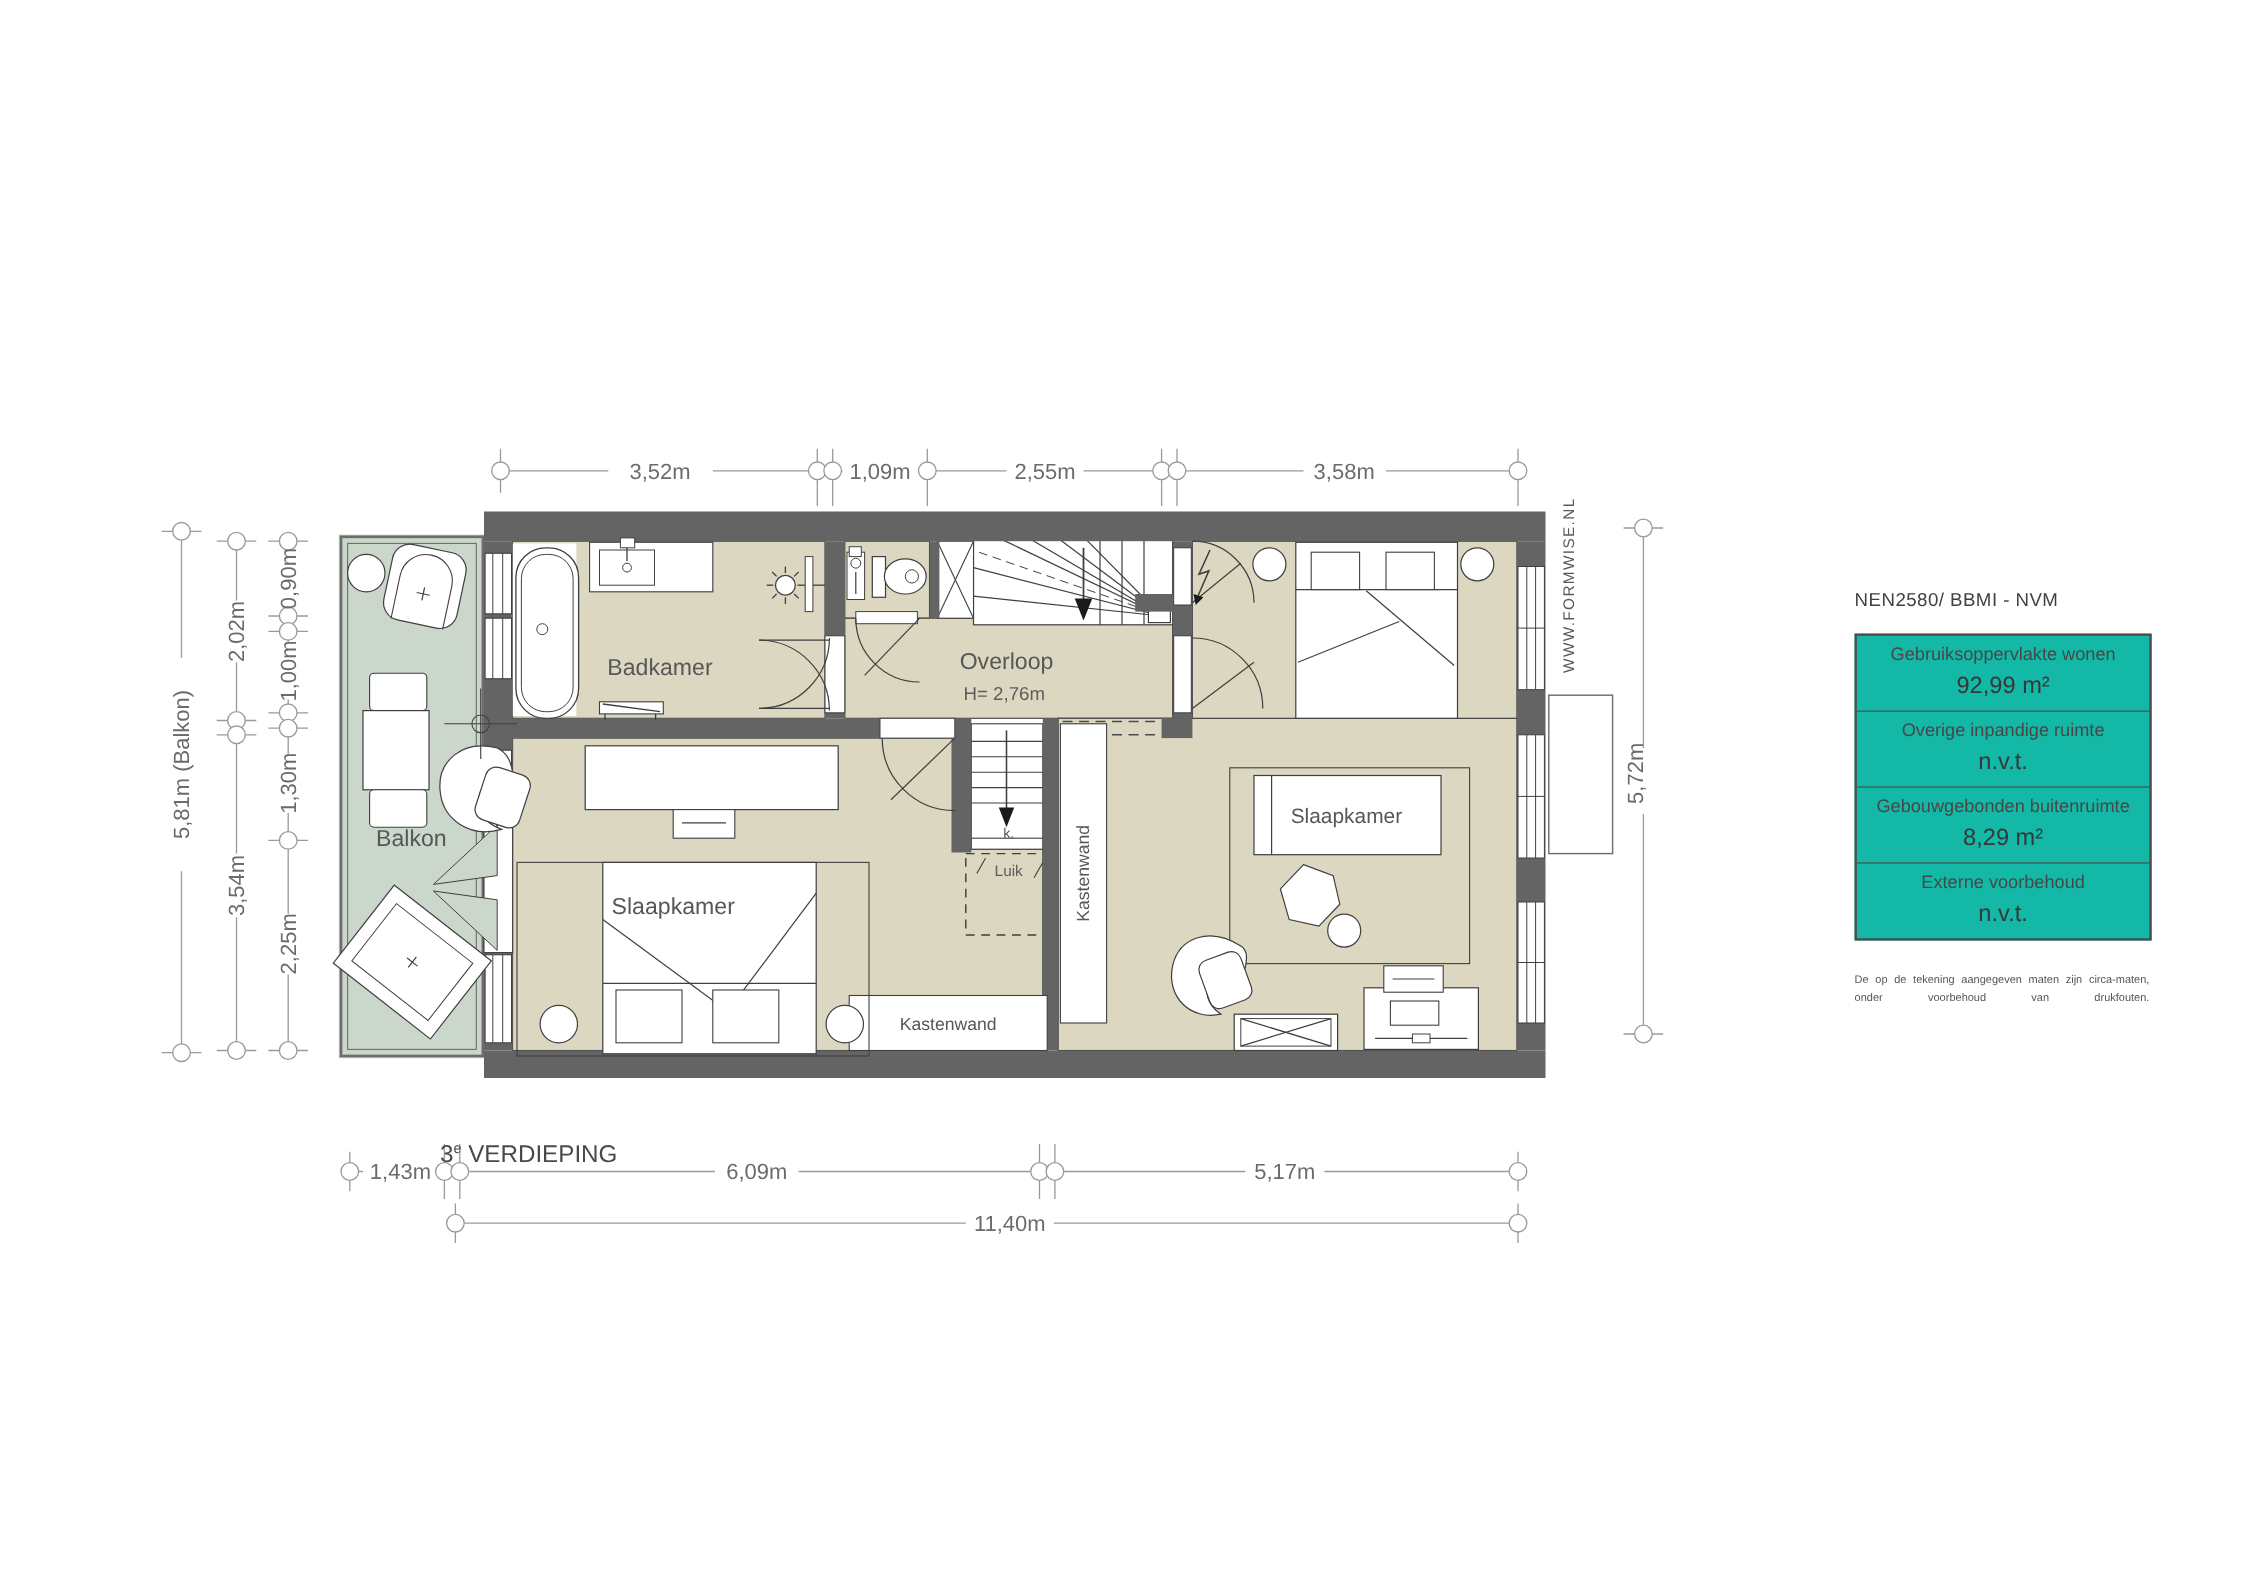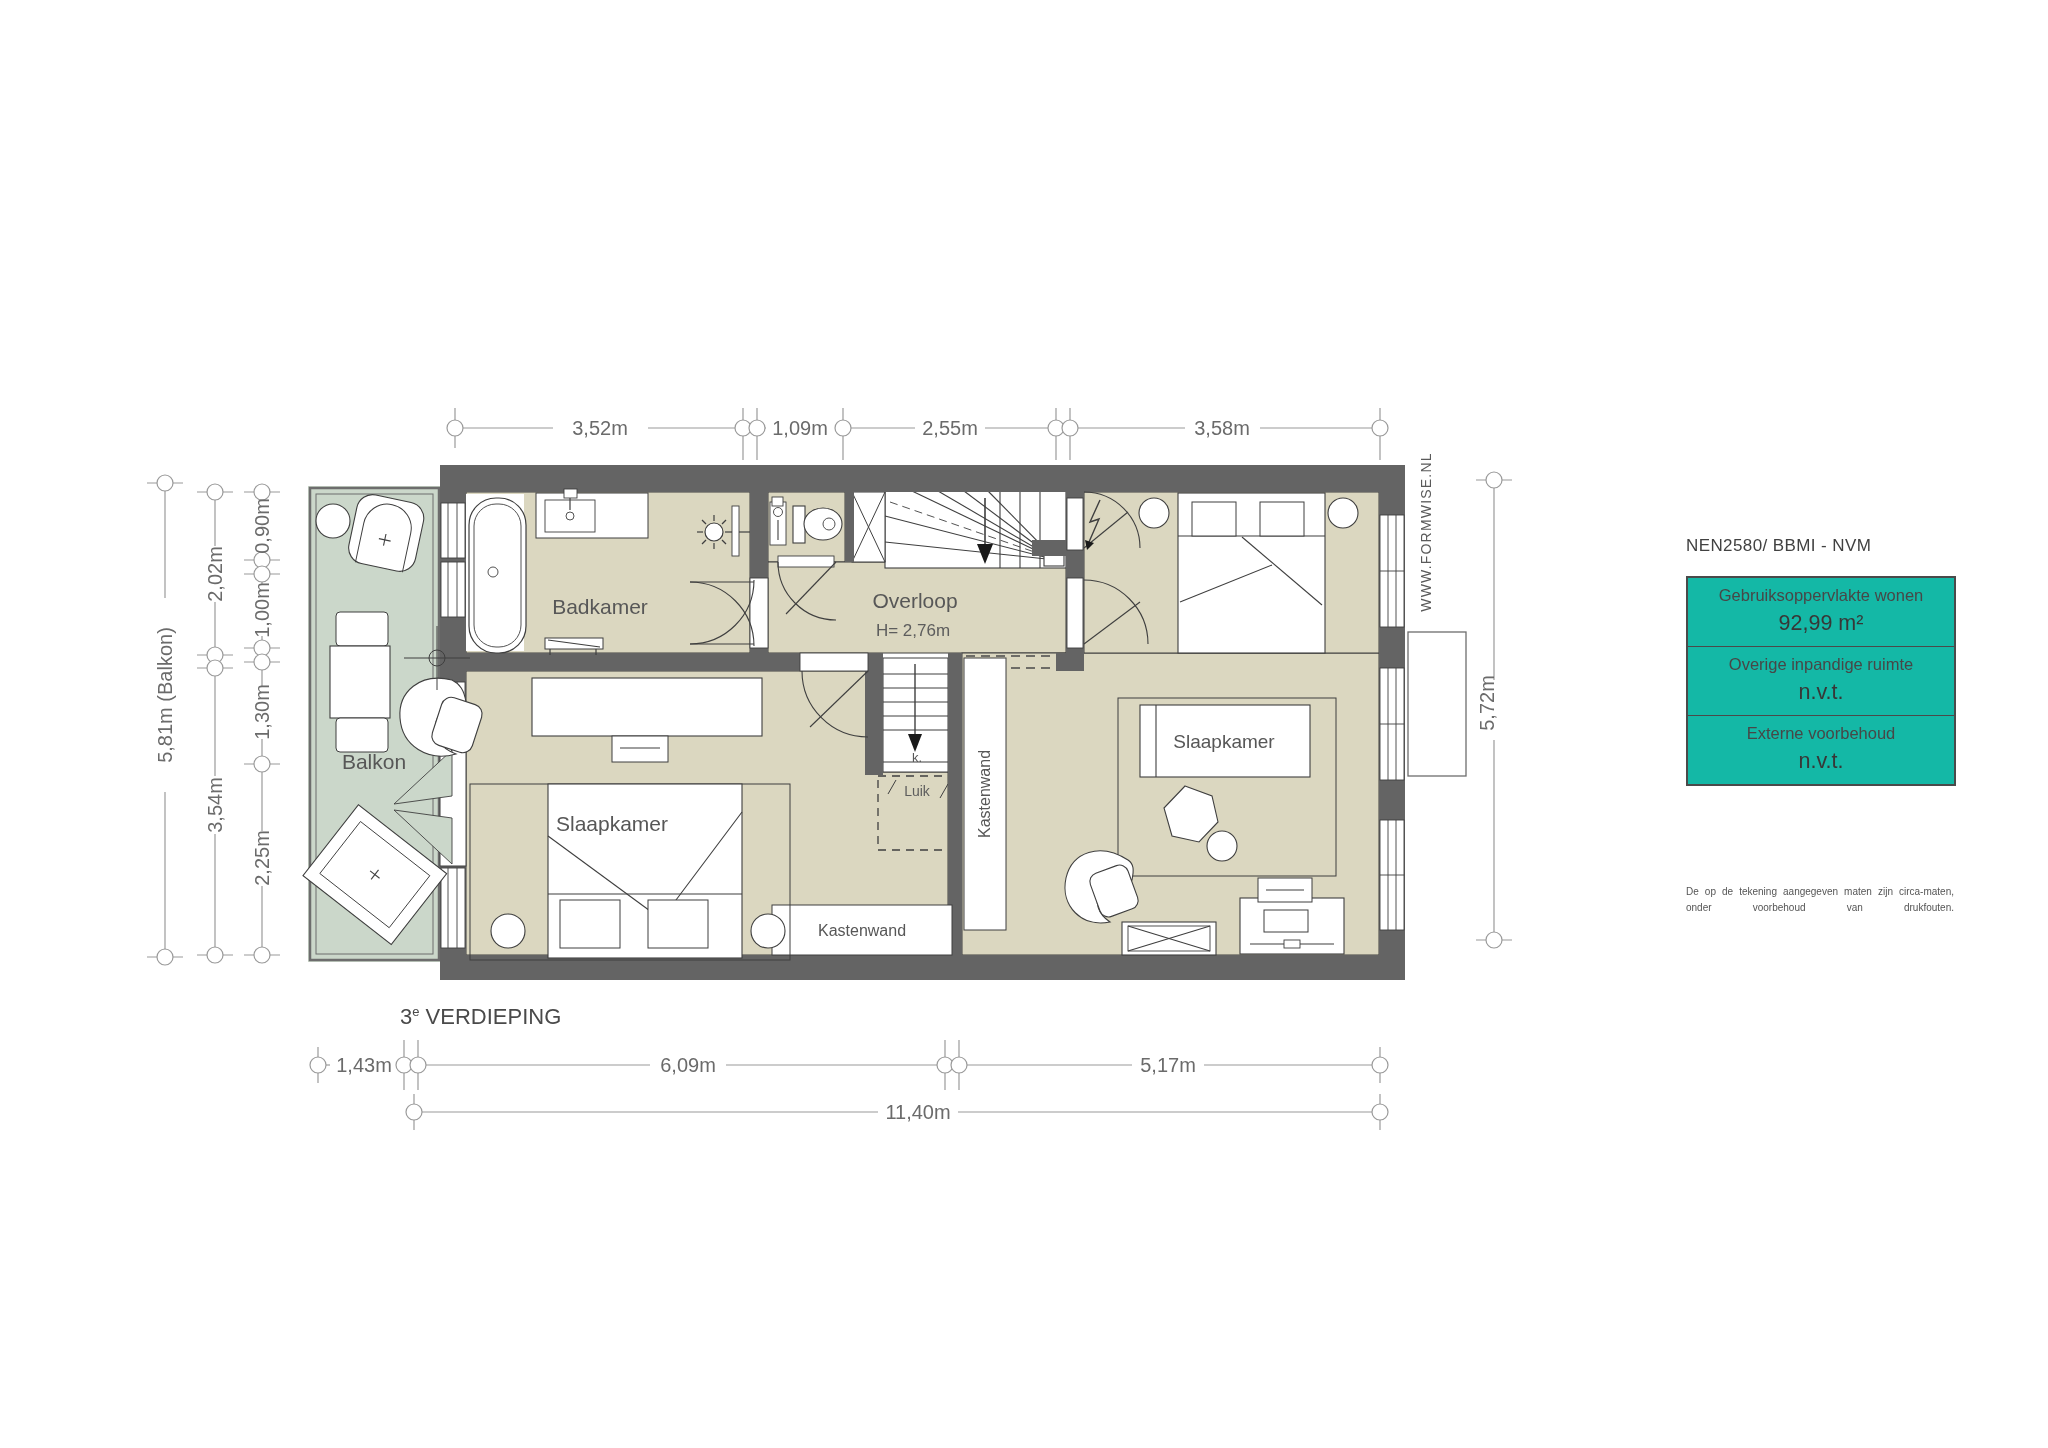--- a/index.html
+++ b/index.html
@@ -15,21 +15,21 @@
   
   #panel-title{left:1686px;top:536px;width:270px;font-size:17px;color:#414141;
       letter-spacing:.4px;white-space:nowrap;}
   #panel-table{left:1686px;top:576px;width:266px;border:2px solid #4a4a4a;background:#14b8a6;}
   .prow{border-top:1.5px solid #4a4a4a;padding:8px 2px 10px 2px;text-align:center;}
   .prow:first-child{border-top:none;}
   .plabel{font-size:16.5px;color:#474747;}
   .pvalue{font-size:21.5px;color:#373737;margin-top:6px;}
   #panel-disclaimer{left:1686px;top:884px;width:268px;font-size:10px;line-height:16px;
       color:#555;text-align:justify;text-align-last:justify;}
-  #floor-caption{left:400px;top:1004px;font-size:22px;color:#4a4a4a;}
+  #floor-caption{left:400px;top:1036px;font-size:22px;color:#4a4a4a;}
   #floor-caption sup{font-size:13px;}
 </style>
 </head>
 <body>
 
 <svg width="2048" height="1448" viewBox="0 0 2048 1448">
 
   <g>
     <rect x="308" y="486" width="133" height="476" fill="#cbd7ca"></rect>
     <rect x="310" y="488" width="129" height="472" fill="none" stroke="#6d6d6d" stroke-width="2.5"></rect>
@@ -460,17 +460,21 @@
 <div class="abs" id="panel-table">
   <div class="prow">
     <div class="plabel">Gebruiksoppervlakte wonen</div>
     <div class="pvalue">92,99 m²</div>
   </div>
   <div class="prow">
     <div class="plabel">Overige inpandige ruimte</div>
     <div class="pvalue">n.v.t.</div>
   </div>
   <div class="prow">
+    <div class="plabel">Gebouwgebonden buitenruimte</div>
+    <div class="pvalue">8,29 m²</div>
+  </div>
+  <div class="prow">
     <div class="plabel">Externe voorbehoud</div>
     <div class="pvalue">n.v.t.</div>
   </div>
 </div>
 <div class="abs" id="panel-disclaimer">De op de tekening aangegeven maten zijn circa-maten, onder voorbehoud van drukfouten.</div>
 
 </body></html>

